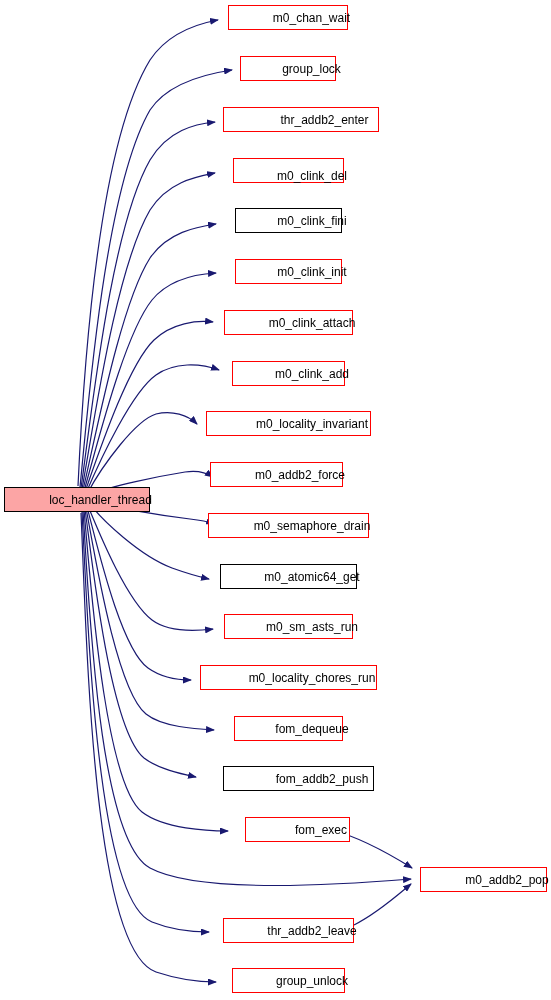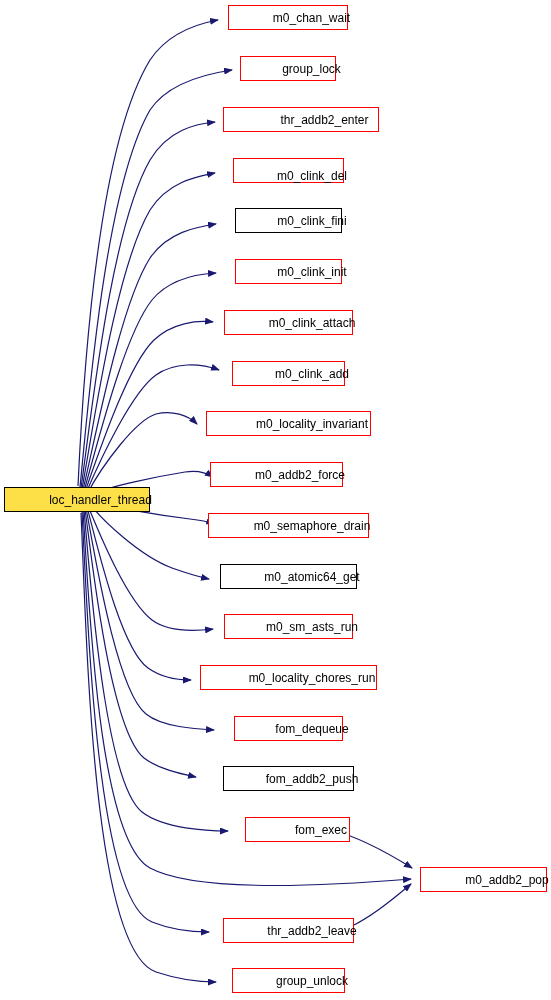--- a/index.html
+++ b/index.html
@@ -31,21 +31,21 @@
     font-size: 12px;
     line-height: 1;
     white-space: nowrap;
     background: #ffffff;
     border: 1px solid #ff0000;
     color: #000000;
     height: 25px;
     padding-left: 47px;
   }
   .node.root {
-    background: #fde047;
+    background: #fca5a5;
     border: 1px solid #000000;
   }
   .node.black {
     border: 1px solid #000000;
   }
 </style>
 </head>
 <body>
 
 <div id="canvas">
@@ -124,21 +124,21 @@
   </div>
   <div class="node" style="left:224px; top:614px; width:129px;">
     <span>m0_sm_asts_run</span>
   </div>
   <div class="node" style="left:200px; top:665px; width:177px;">
     <span>m0_locality_chores_run</span>
   </div>
   <div class="node" style="left:234px; top:716px; width:109px;">
     <span>fom_dequeue</span>
   </div>
-  <div class="node black" style="left:223px; top:766px; width:131px;">
+  <div class="node black" style="left:223px; top:766px; width:151px;">
     <span>fom_addb2_push</span>
   </div>
   <div class="node" style="left:245px; top:817px; width:105px;text-align:center;">
     <span>fom_exec</span>
   </div>
   <div class="node" style="left:420px; top:867px; width:127px;">
     <span>m0_addb2_pop</span>
   </div>
   <div class="node" style="left:223px; top:918px; width:131px;">
     <span>thr_addb2_leave</span>

